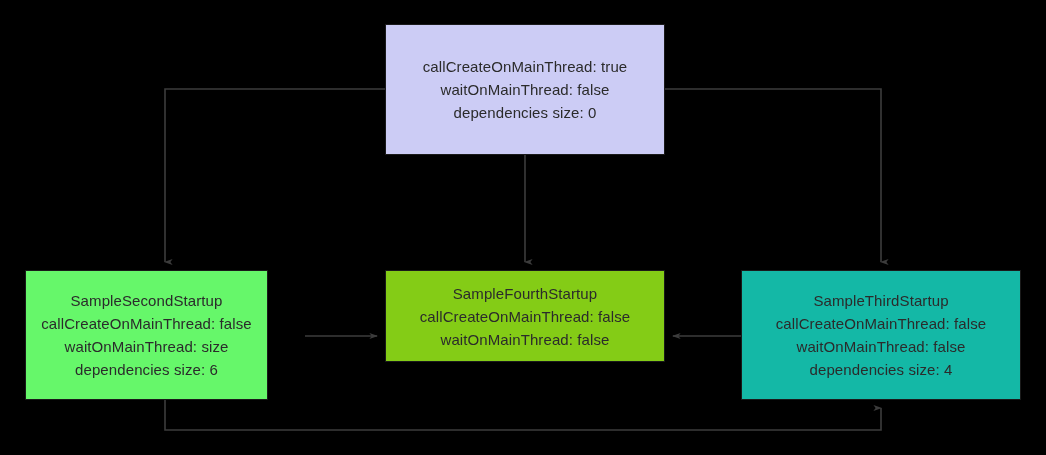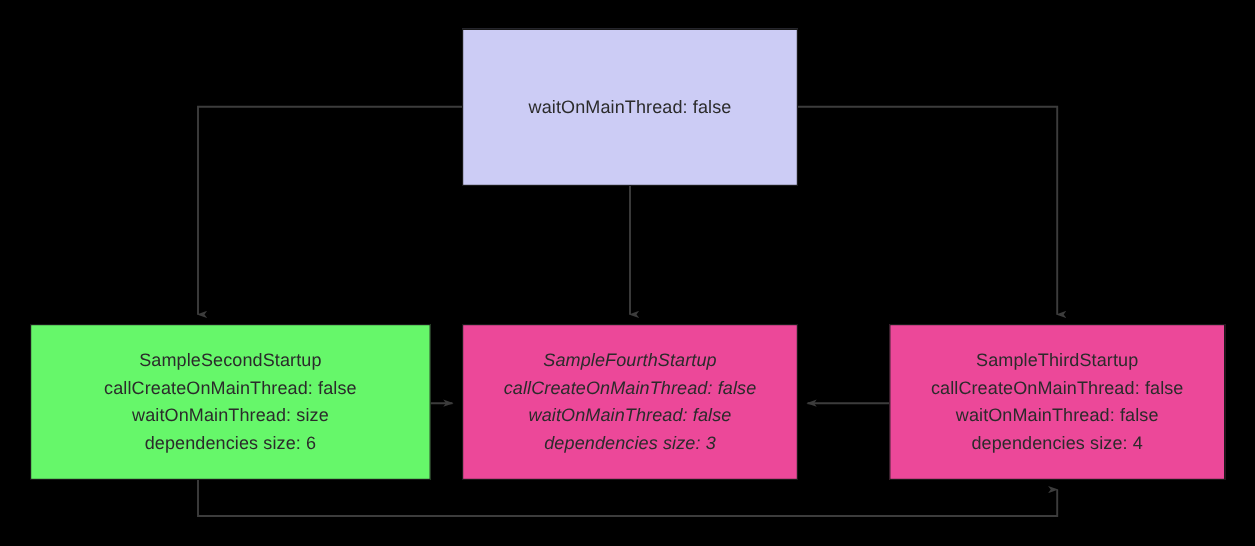--- a/index.html
+++ b/index.html
@@ -39,31 +39,30 @@
   }
   .node .line {
     display: block;
     white-space: nowrap;
   }
   #node-first {
     left: 385px; top: 24px; width: 280px; height: 131px;
     background: #ccccf5;
   }
   #node-second {
-    left: 25px; top: 270px; width: 334px; height: 130px;
+    left: 25px; top: 270px; width: 243px; height: 130px;
     background: #66f76a;
   }
   #node-fourth {
-    left: 385px; top: 270px; width: 280px; height: 130px;
-    background: #ec4899;
-    font-style: italic;
+    left: 385px; top: 270px; width: 280px; height: 92px;
+    background: #84cc16;
   }
   #node-third {
     left: 741px; top: 270px; width: 280px; height: 130px;
-    background: #ec4899;
+    background: #14b8a6;
   }
 </style>
 </head>
 <body>
 
 <div id="canvas">
 
   <svg id="edge-layer" viewBox="0 0 1046 455" width="1046" height="455">
     <defs>
       <marker id="arrow-down" markerWidth="10" markerHeight="10" refX="3.2" refY="7.6" orient="auto" markerUnits="userSpaceOnUse">
@@ -89,35 +88,36 @@
 
       <path d="M 305 336 L 377 336" marker-end="url(#arrow-right)"></path>
 
       <path d="M 741 336 L 673 336" marker-end="url(#arrow-left)"></path>
 
       <path d="M 165 400 L 165 430 L 881 430 L 881 408" marker-end="url(#arrow-up)"></path>
     </g>
   </svg>
 
   <div class="node" id="node-first">
+    <span class="line">callCreateOnMainThread: true</span>
     <span class="line">waitOnMainThread: false</span>
+    <span class="line">dependencies size: 0</span>
   </div>
 
   <div class="node" id="node-second">
     <span class="line">SampleSecondStartup</span>
     <span class="line">callCreateOnMainThread: false</span>
     <span class="line">waitOnMainThread: size</span>
     <span class="line">dependencies size: 6</span>
   </div>
 
   <div class="node" id="node-fourth">
     <span class="line">SampleFourthStartup</span>
     <span class="line">callCreateOnMainThread: false</span>
     <span class="line">waitOnMainThread: false</span>
-    <span class="line">dependencies size: 3</span>
   </div>
 
   <div class="node" id="node-third">
     <span class="line">SampleThirdStartup</span>
     <span class="line">callCreateOnMainThread: false</span>
     <span class="line">waitOnMainThread: false</span>
     <span class="line">dependencies size: 4</span>
   </div>
 
 </div>

